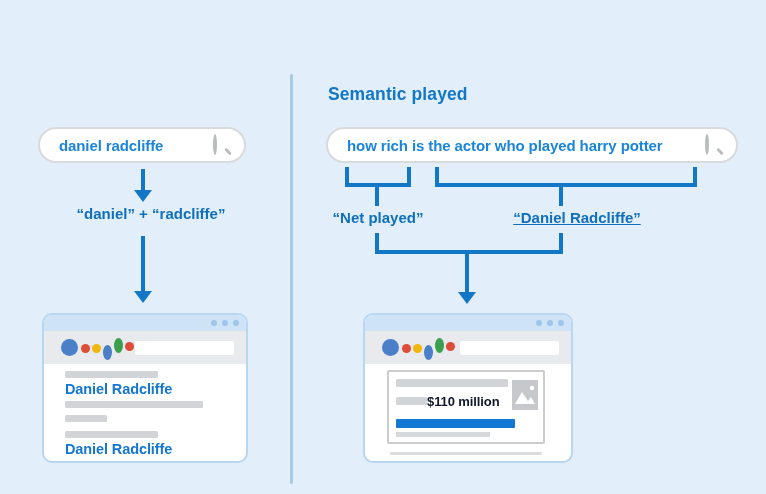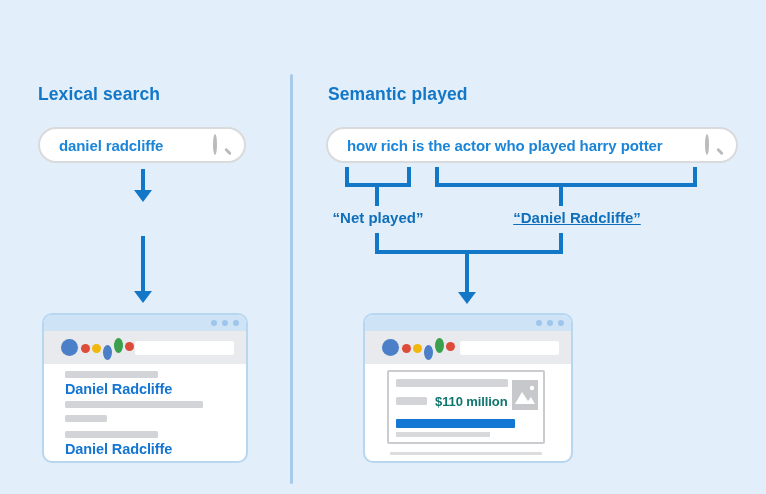--- a/index.html
+++ b/index.html
@@ -83,49 +83,49 @@
   
   .kcard{
     box-sizing:border-box;position:relative;width:158px;
     border:2px solid #cbccd0;border-radius:2px;background:#fff;
     padding:7px 8px 5px 7px;
   }
   .kc1{width:112px;height:8px;margin-bottom:7px;}
   .krow{display:flex;align-items:center;height:14px;margin-bottom:11px;}
   .kc2{width:31px;height:8px;}
   .answer{
-    font-size:13px;font-weight:700;color:#0f766e;margin-left:8px;
+    font-size:13px;font-weight:700;color:#0f172a;
     white-space:nowrap;letter-spacing:-.1px;
   }
   .bluebar{width:119px;height:9px;background:#1377d4;border-radius:1px;margin-bottom:4px;}
   .kc3{width:94px;height:5px;background:#d8d9db;}
   .imgph{position:absolute;top:8px;right:5px;}
   .underline{width:152px;height:3px;background:#dcdddf;border-radius:1px;margin:8px 0 0 3px;}
   .divider{width:3px;background:#a8cbe9;border-radius:2px;}
 </style>
 </head>
 <body>
 
 <div class="stage">
 
   <div class="abs divider" style="left:290px;top:74px;height:410px;"></div>
 
-  <div class="abs heading" style="left:38px;top:84px;">Lexical search</div>
 
   <div class="abs pill" style="left:38px;top:127px;width:208px;">
     <span class="query">daniel radcliffe</span>
     <span class="magnifier">
       <span class="lens"></span>
       <span class="handle"></span>
     </span>
   </div>
 
   <div class="abs bline" style="left:141px;top:169px;width:4px;height:23px;"></div>
   <div class="abs ahead" style="left:134px;top:190px;"></div>
 
+  <div class="abs tokens-label" style="left:151px;top:205px;">“daniel” + “radcliffe”</div>
 
   <div class="abs bline" style="left:141px;top:236px;width:4px;height:57px;"></div>
   <div class="abs ahead" style="left:134px;top:291px;"></div>
 
   <div class="abs browser" style="left:42px;top:313px;width:206px;height:150px;">
     <div class="titlebar">
       <span class="dot"></span>
       <span class="dot"></span>
       <span class="dot"></span>
     </div>

